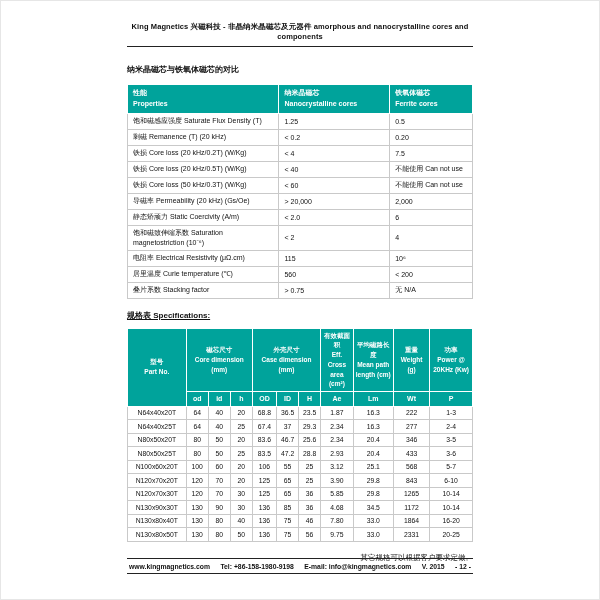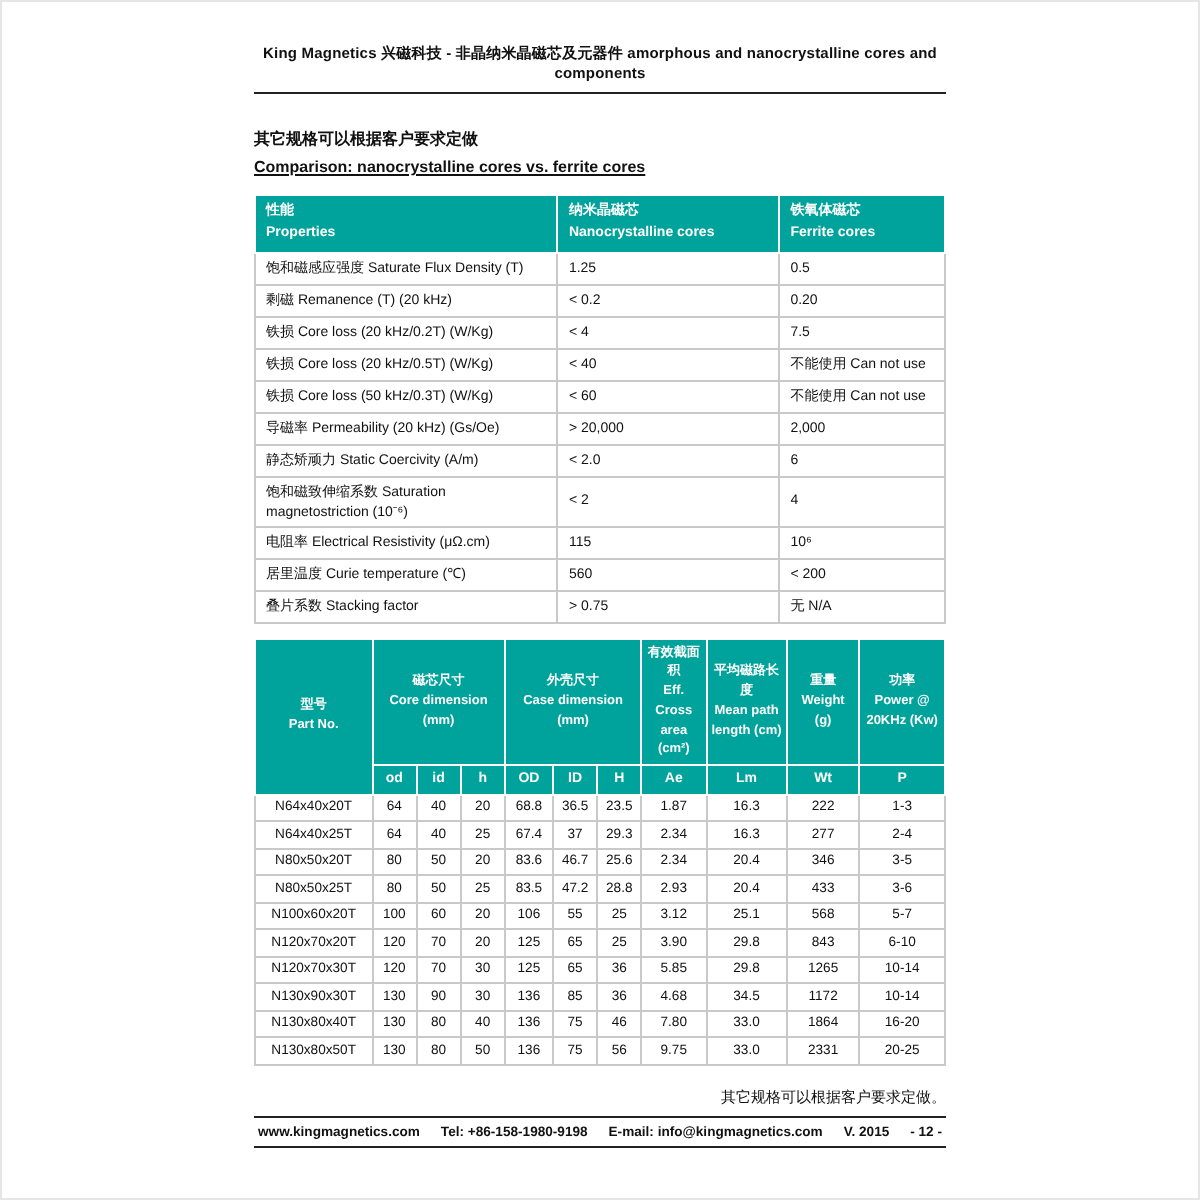--- a/index.html
+++ b/index.html
@@ -82,22 +82,21 @@
 </head>
 <body>
 
 <div class="page">
   <div class="content">
 
     <div class="doc-header">
       <span>King Magnetics 兴磁科技 - 非晶纳米晶磁芯及元器件 amorphous and nanocrystalline cores and components</span>
     </div>
 
-    <div class="sec-title-cn">其它规格可以根据客户要求定做</div>
-    <div class="sec-title-en">Comparison: nanocrystalline cores vs. ferrite cores</div>
+    <div class="sec-title-cn">纳米晶磁芯与铁氧体磁芯的对比</div>
 
     <table class="cmp">
       <colgroup>
         <col style="width:43.9%">
           <col style="width:32.1%">
           <col style="width:24%">
       </colgroup>
       <thead>
         <tr>
           <th>
@@ -166,20 +165,21 @@
             <td>&lt; 200</td>
           </tr>
           <tr>
             <td>叠片系数 Stacking factor</td>
             <td>&gt; 0.75</td>
             <td>无  N/A</td>
           </tr>
         </tbody>
     </table>
 
+    <div class="spec-title">规格表  Specifications:</div>
 
     <table class="spec">
       <colgroup>
         <col style="width:17%">
           <col style="width:6.4%">
           <col style="width:6.4%">
           <col style="width:6.4%">
         <col style="width:7%">
           <col style="width:6.4%">
           <col style="width:6.4%">

